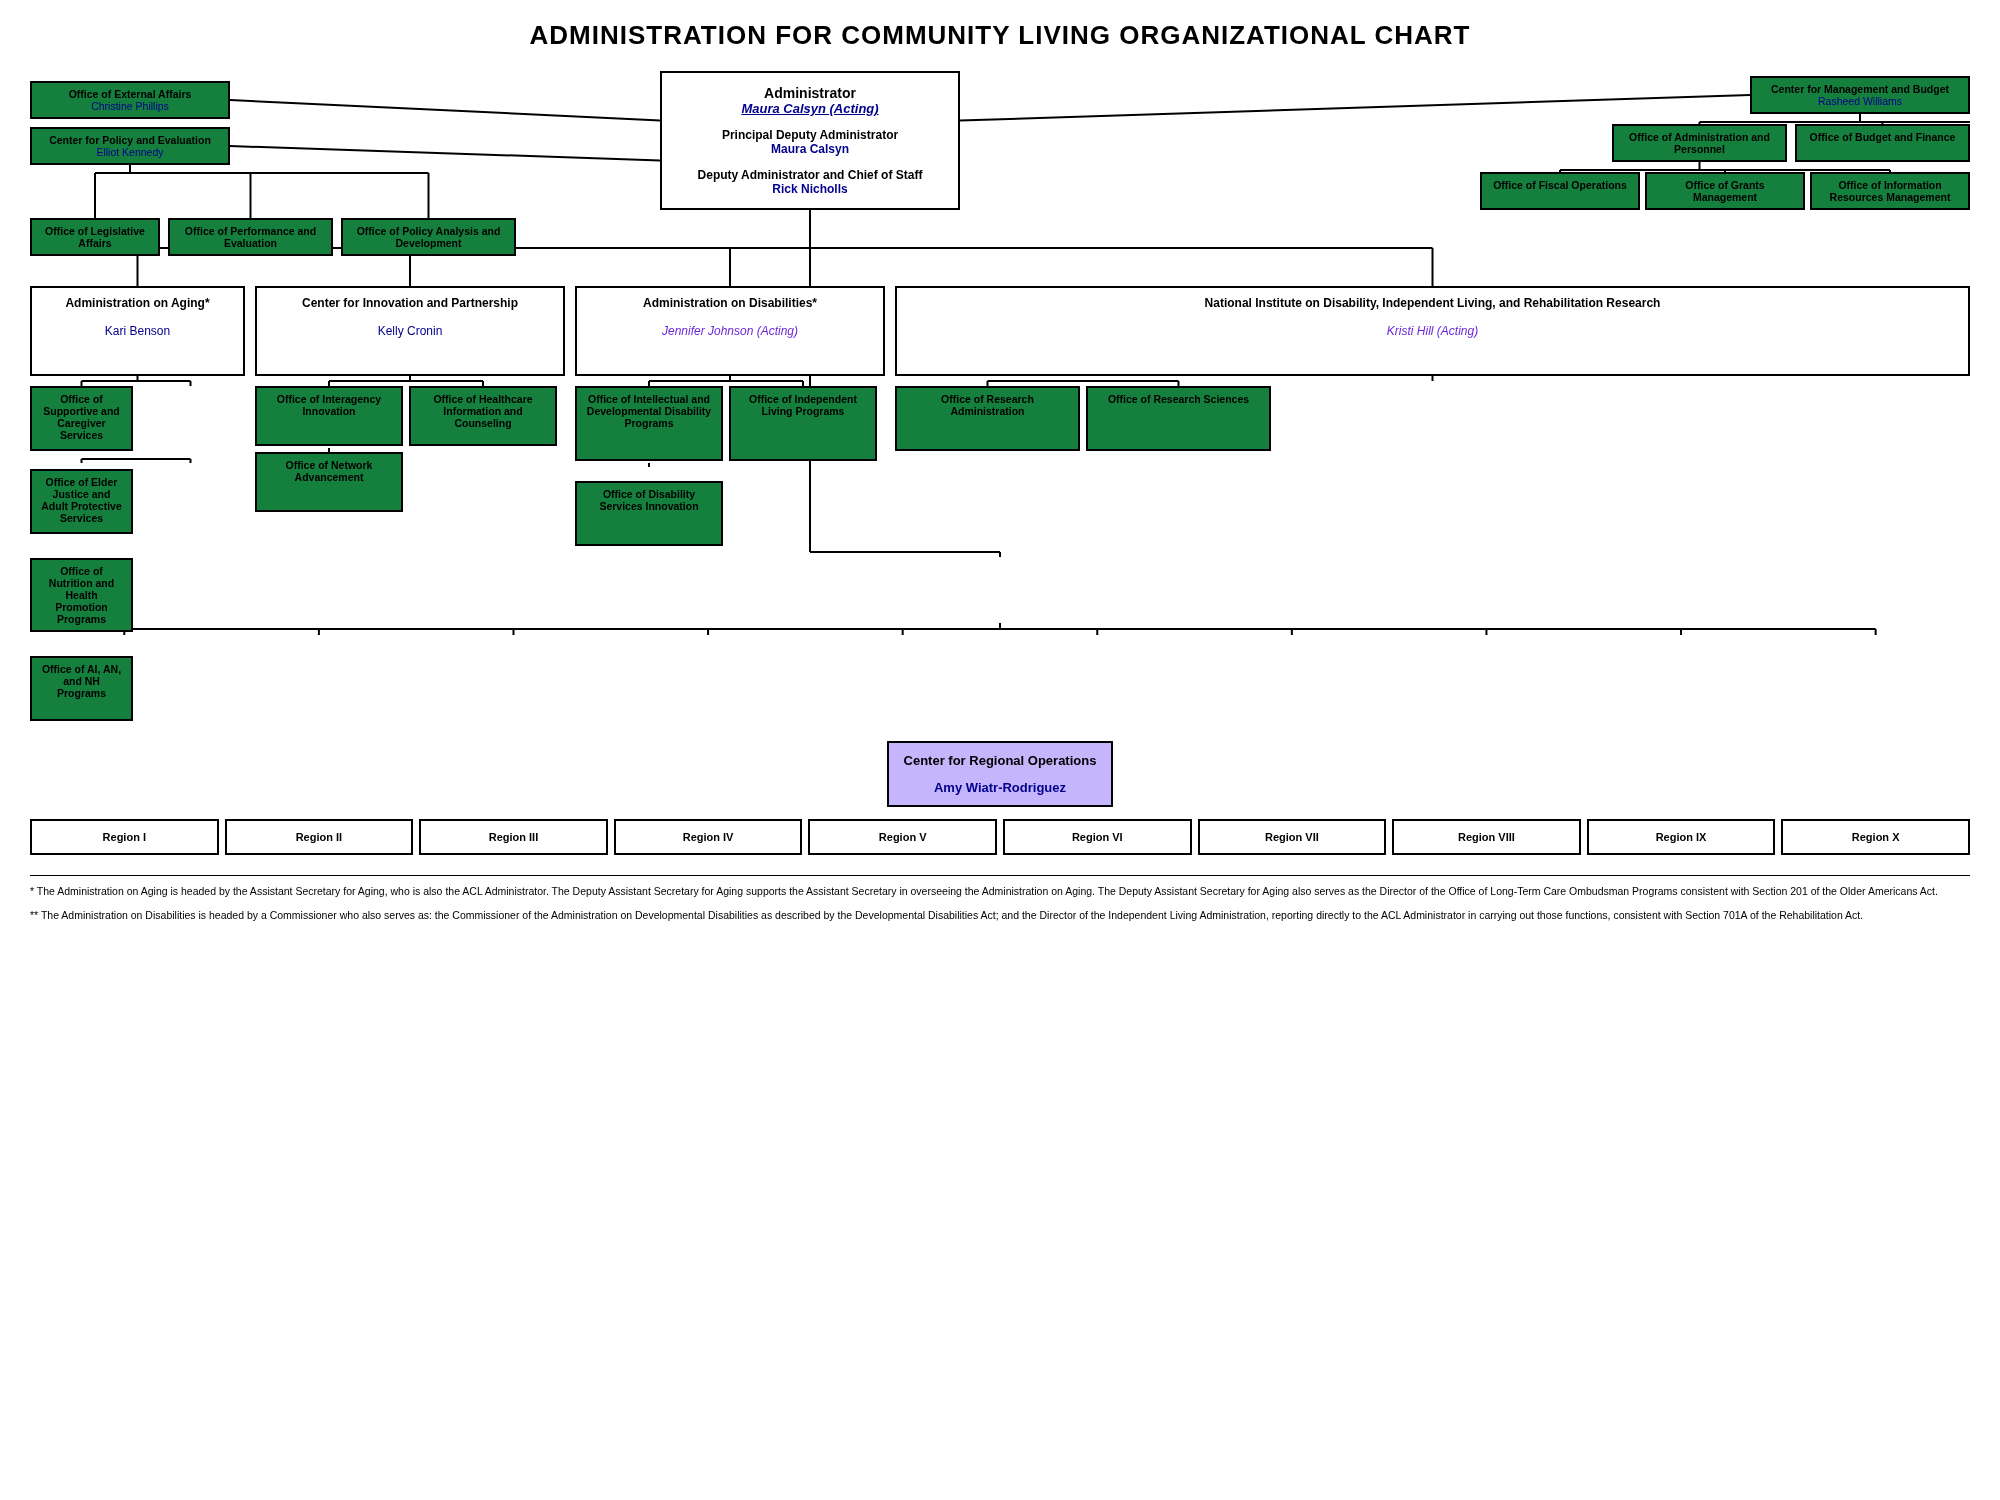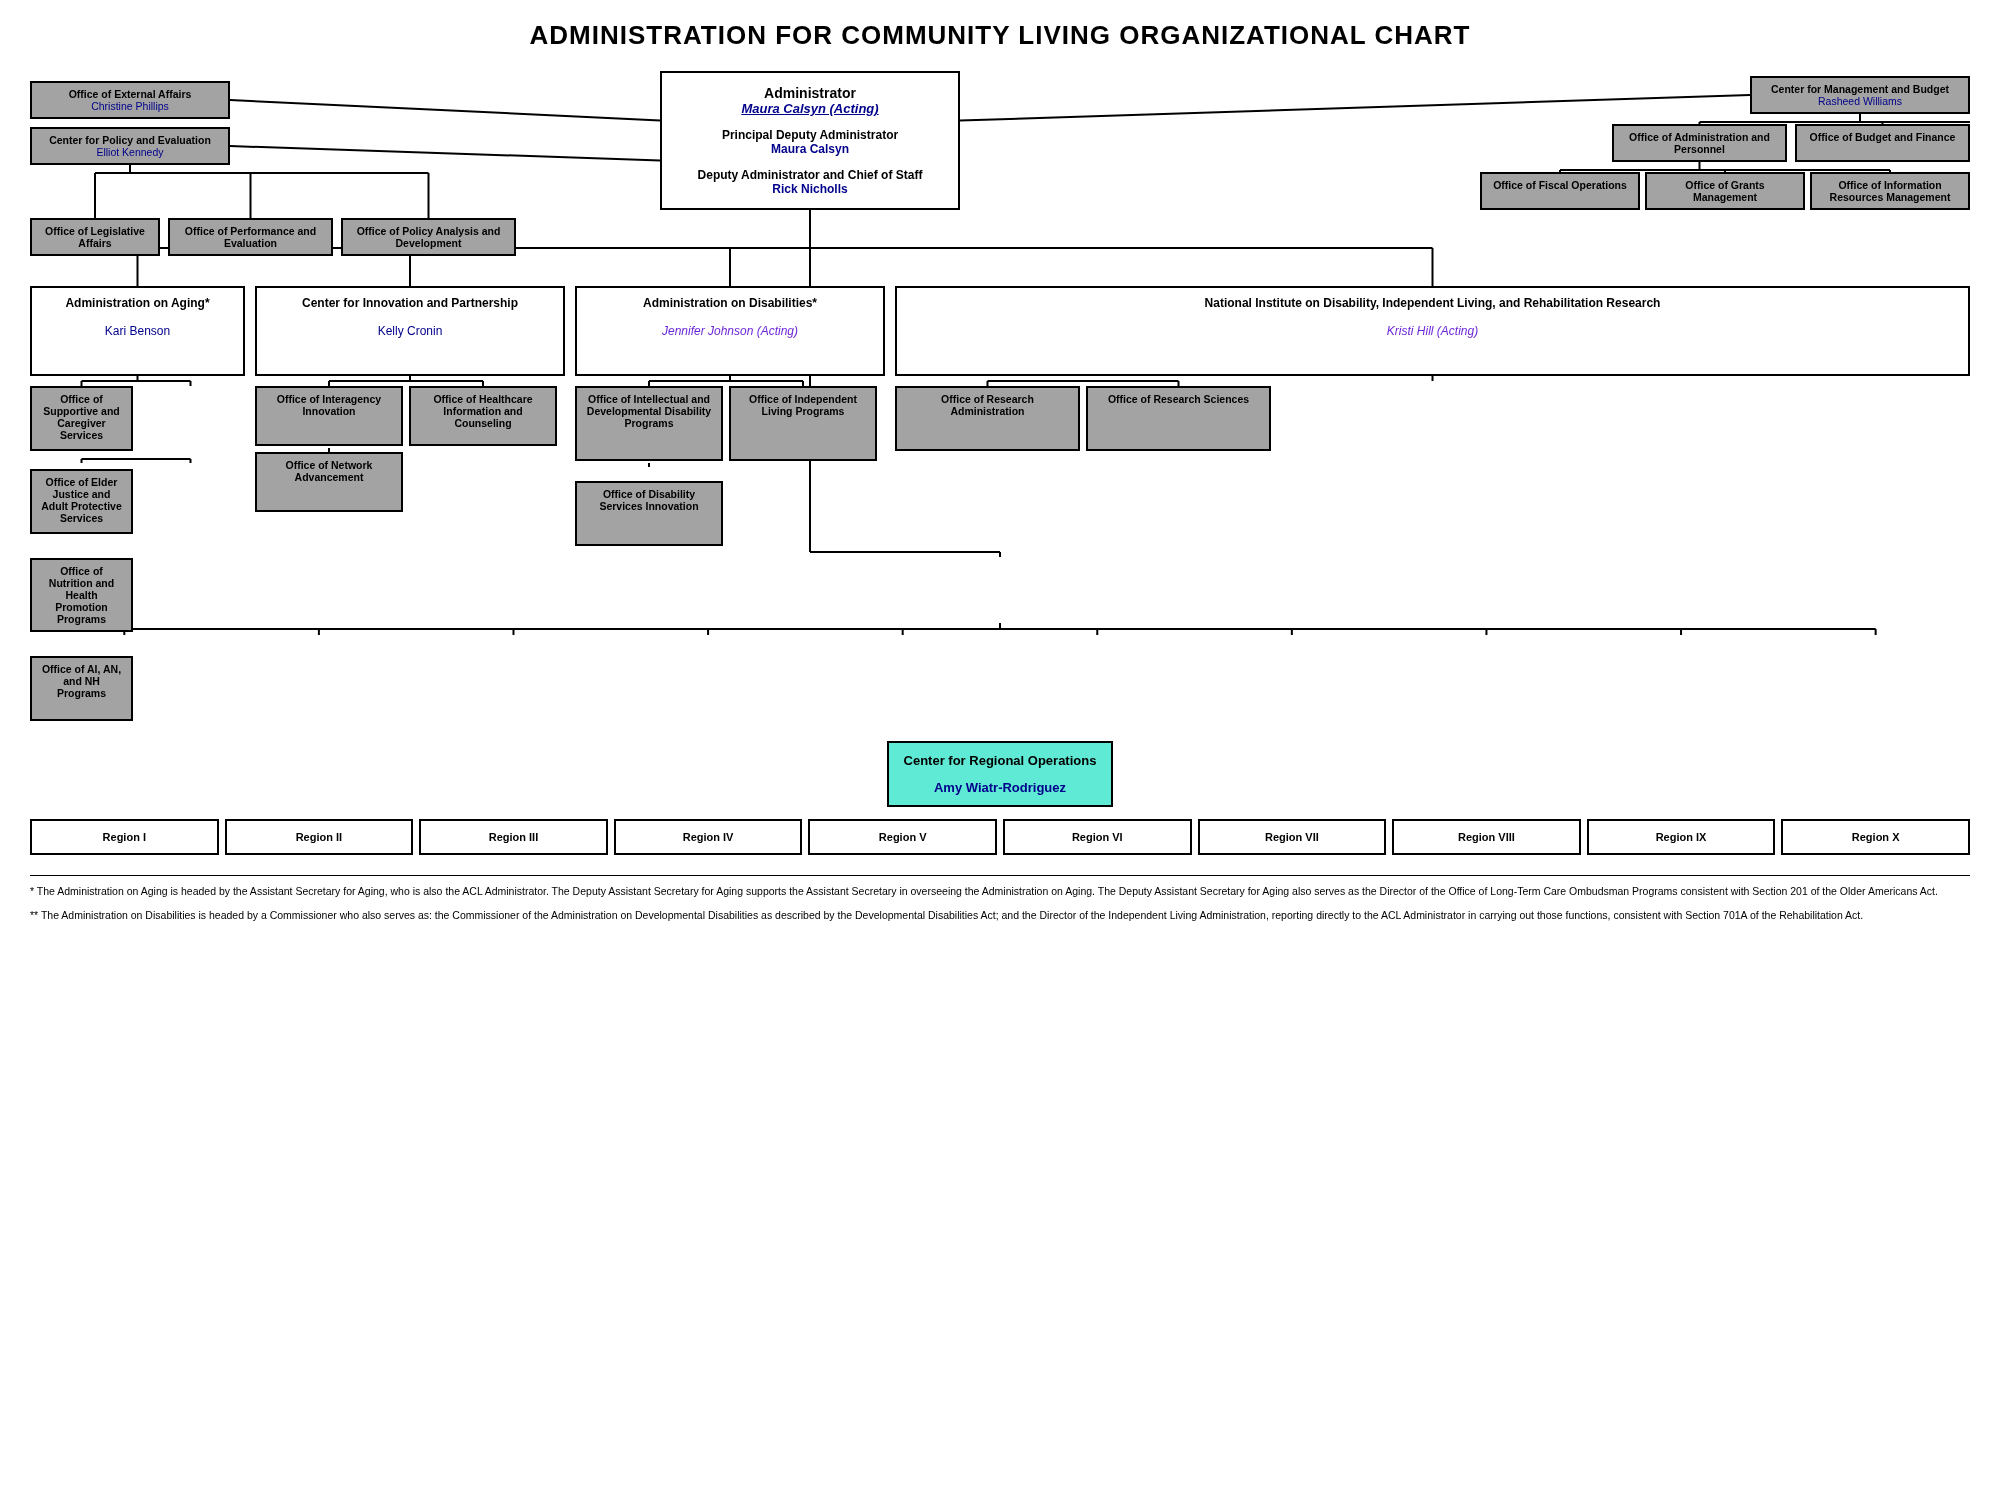--- a/index.html
+++ b/index.html
@@ -18,21 +18,21 @@
       font-weight: bold;
       margin-bottom: 20px;
       letter-spacing: 1px;
     }
 
     
     .sm-box {
       border: 2px solid #000;
       padding: 5px 6px;
       text-align: center;
-      background: #a3a3a3;
+      background: #15803d;
       font-size: 10.5px;
     }
     .lg-box {
       border: 2px solid #000;
       padding: 8px 10px;
       text-align: center;
       background: #fff;
       font-size: 12px;
     }
 
@@ -64,21 +64,21 @@
       flex: 1;
       font-weight: bold;
       font-size: 11px;
     }
 
     
     .cro-box {
       border: 2px solid #000;
       padding: 10px 15px;
       text-align: center;
-      background: #5eead4;
+      background: #c4b5fd;
       min-width: 180px;
     }
 
     
     .chart-container {
       width: 1940px;
       position: relative;
       margin: 0 auto;
     }
   </style>

